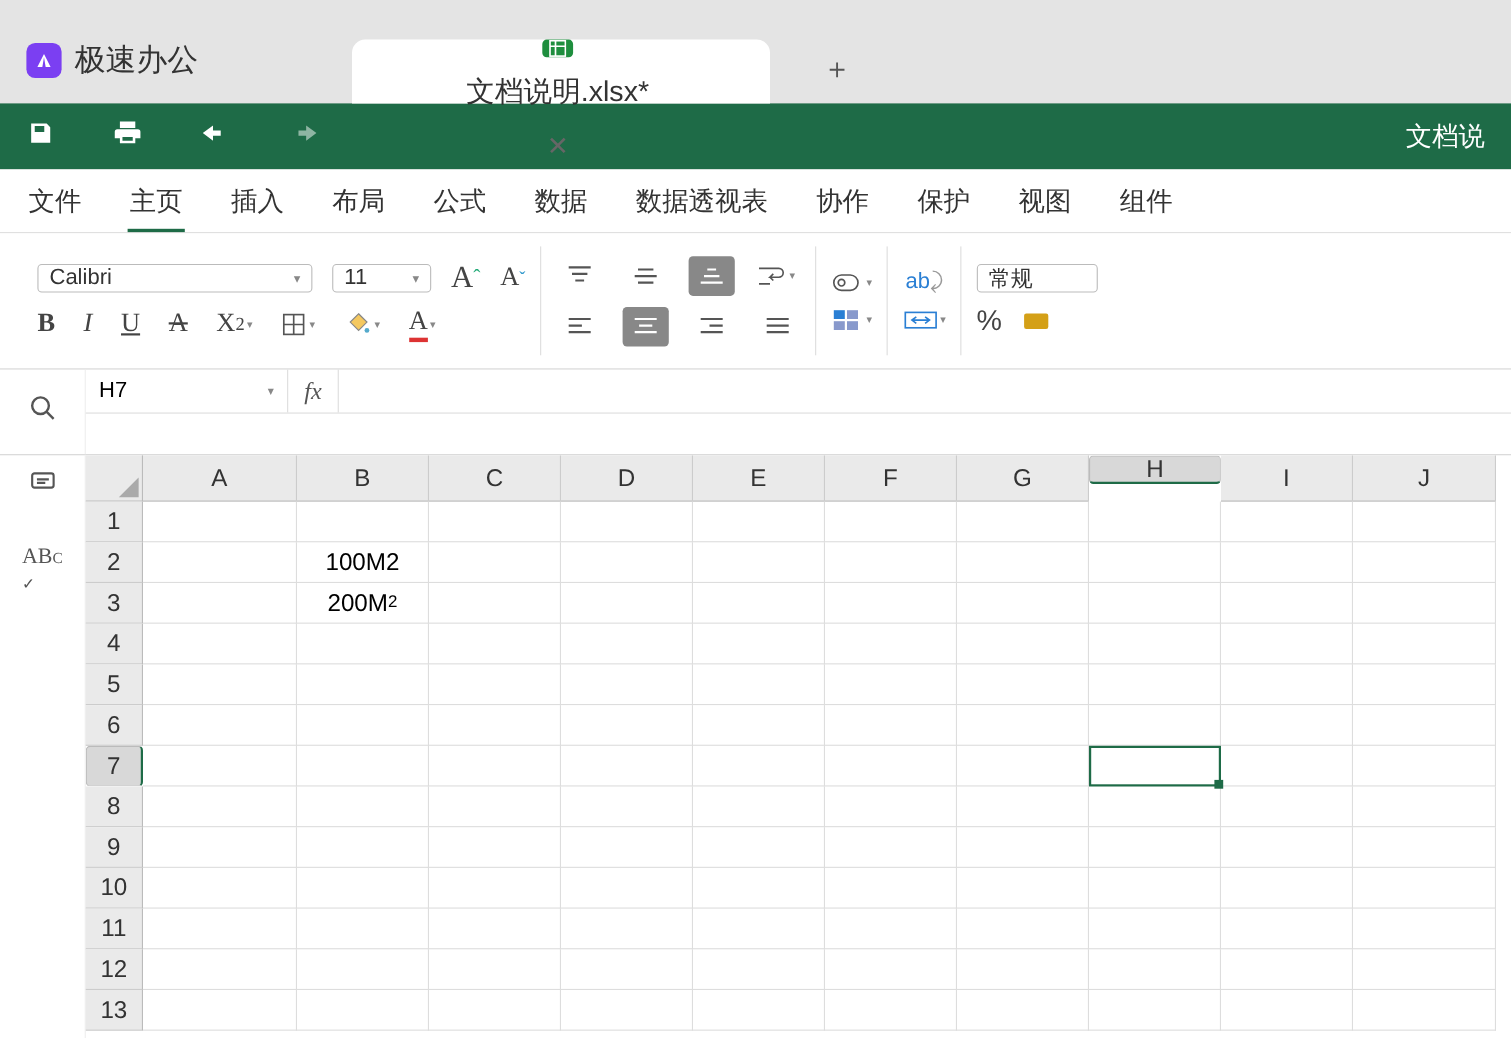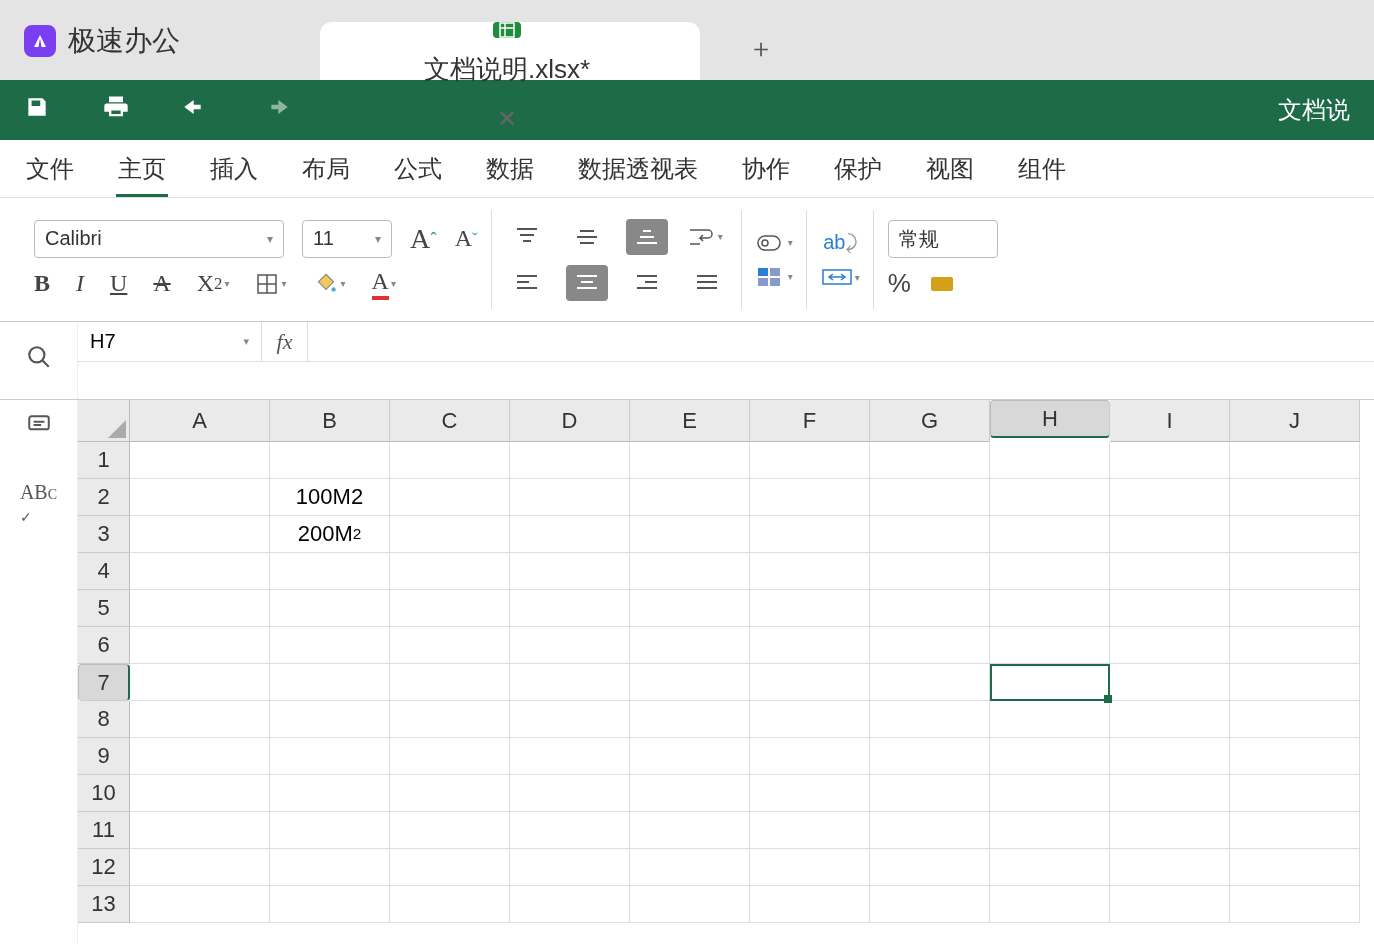--- a/index.html
+++ b/index.html
@@ -1,19 +1,19 @@
 <!DOCTYPE html>
 <html><head>
 <meta charset="utf-8">
 <style>
   * { box-sizing: border-box; margin: 0; padding: 0; }
   body { font-family: "Microsoft YaHei", "Segoe UI", sans-serif; background: #e8e8e8; overflow: hidden; width: 1374px; height: 944px; }
   
   
-  .titlebar { height: 80px; background: #e4e4e4; display: flex; align-items: flex-end; padding-left: 24px; }
+  .titlebar { height: 94px; background: #e4e4e4; display: flex; align-items: flex-end; padding-left: 24px; }
   .app-brand { display: flex; align-items: center; gap: 12px; padding-bottom: 20px; }
   .app-logo { width: 32px; height: 32px; background: #7b3ff2; border-radius: 8px; display: flex; align-items: center; justify-content: center; color: #fff; font-size: 18px; }
   .app-name { font-size: 28px; color: #333; font-weight: 400; }
   .tab { margin-left: 140px; background: #fff; border-radius: 12px 12px 0 0; height: 58px; display: flex; align-items: center; padding: 0 24px 0 18px; gap: 14px; min-width: 380px; flex-direction: column; }
   .tab-icon { width: 28px; height: 28px; background: #1e8e3e; border-radius: 4px; display: flex; align-items: center; justify-content: center; color: #fff; font-size: 14px; }
   .tab-title { font-size: 26px; color: #333; flex: 1; }
   .tab-close { font-size: 24px; color: #666; cursor: pointer; padding: 4px 8px; }
   .tab-add { font-size: 26px; color: #555; margin-left: 48px; padding-bottom: 14px; cursor: pointer; }
   
   
@@ -31,21 +31,21 @@
   .rgroup { display: flex; flex-direction: column; align-items: center; justify-content: center; height: 100%; padding: 0 14px; position: relative; }
   .rgroup::after { content: ""; position: absolute; right: 0; top: 12px; bottom: 12px; width: 1px; background: #ddd; }
   .rgroup.nosep::after { display: none; }
   .rrow { display: flex; align-items: center; gap: 18px; }
   .rcol { display: flex; flex-direction: column; gap: 8px; }
   .paste-big { display: flex; flex-direction: column; align-items: center; gap: 4px; }
   .paste-big svg { width: 44px; height: 48px; }
   .paste-label { font-size: 18px; color: #333; }
   .ricon { display: inline-flex; align-items: center; justify-content: center; cursor: pointer; color: #444; }
   .ricon svg { display: block; }
-  .sel { border: 1px solid #bbb; border-radius: 4px; height: 38px; display: flex; align-items: center; padding: 0 10px; background: #fff; font-size: 20px; color: #333; cursor: pointer; }
+  .sel { border: 1px solid #bbb; border-radius: 4px; height: 26px; display: flex; align-items: center; padding: 0 10px; background: #fff; font-size: 20px; color: #333; cursor: pointer; }
   .sel .caret { margin-left: auto; font-size: 12px; color: #888; }
   .font-sel { width: 250px; }
   .size-sel { width: 90px; }
   .btn-bold { font-weight: bold; font-size: 24px; font-family: "Times New Roman", serif; }
   .btn-italic { font-style: italic; font-size: 24px; font-family: "Times New Roman", serif; }
   .btn-underline { text-decoration: underline; font-size: 24px; font-family: "Times New Roman", serif; }
   .small-caret { font-size: 10px; color: #888; margin-left: 2px; }
   .align-btn { width: 42px; height: 36px; display: flex; align-items: center; justify-content: center; }
   .align-btn.active { background: #888; border-radius: 4px; }
   .align-btn.active svg line { stroke: #fff; }

